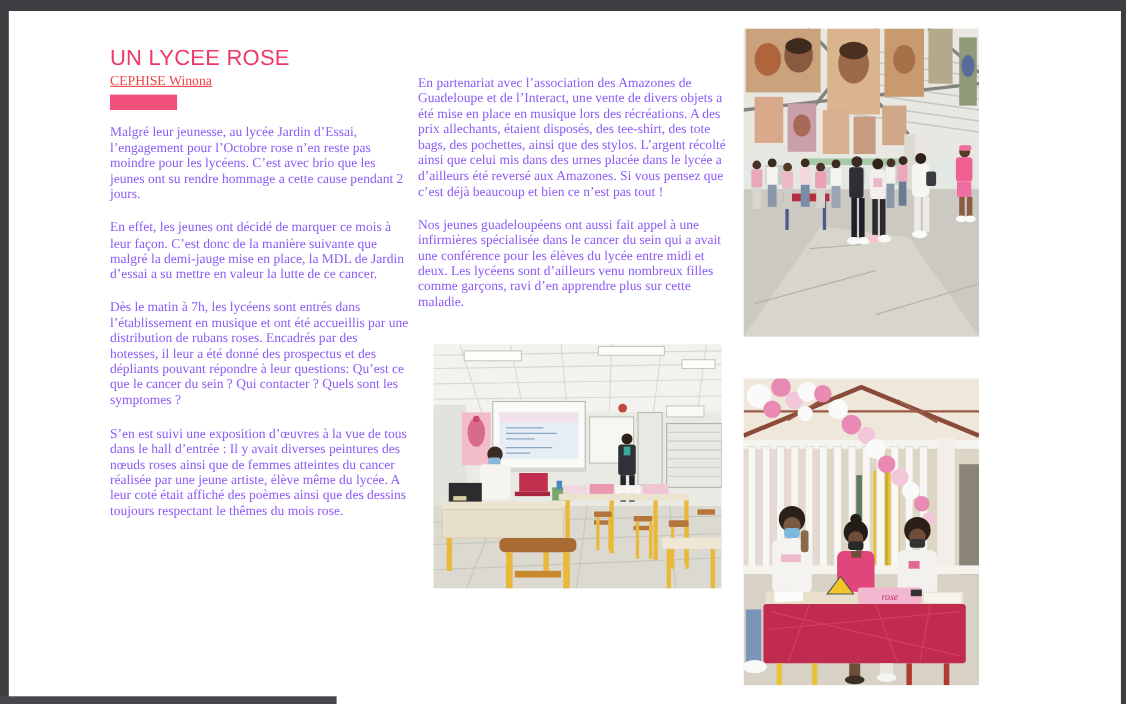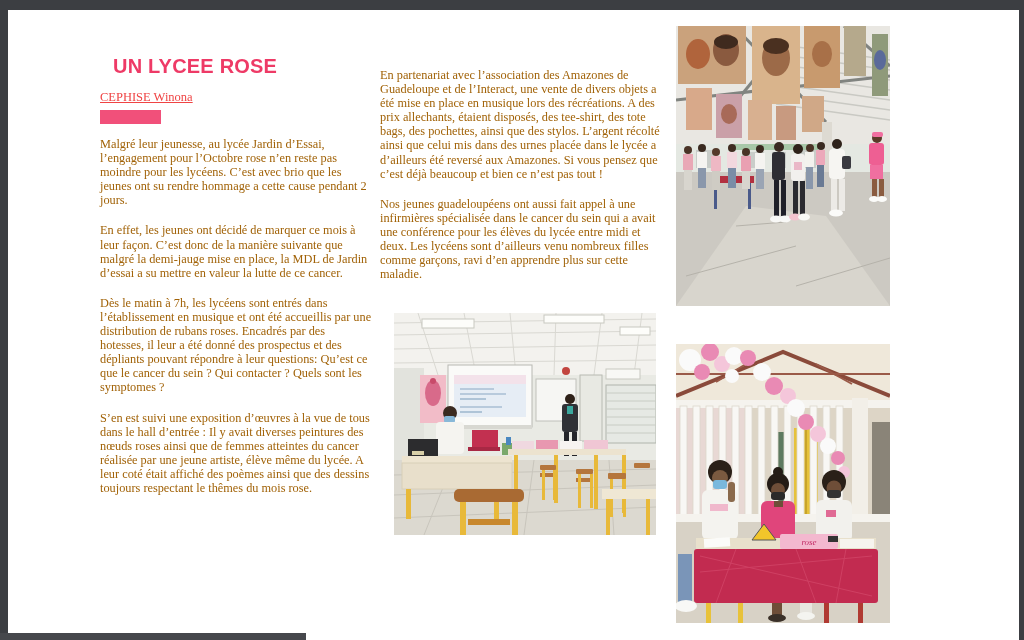--- a/index.html
+++ b/index.html
@@ -15,37 +15,37 @@
   }
   .bottom-band{
     position:absolute;left:0;top:633px;width:306px;height:7px;
     background:#46484c;z-index:9;
   }
   .col{position:absolute;}
   .col-left{left:92px;top:32px;width:272px;}
   .col-mid{left:372px;top:58px;width:280px;}
   .col-right{left:652px;top:0;width:214px;}
   .title{
-    margin:13px;
+    margin:0;
     font-family:"Liberation Sans", sans-serif;
-    font-weight:700;font-size:20px;line-height:22px;letter-spacing:.2px;
+    font-weight:400;font-size:20px;line-height:22px;letter-spacing:.2px;
     color:#ee3a66;
   }
   .byline{
     margin-top:2px;
     font-size:12.5px;line-height:15px;color:#ef4444;
     text-decoration:underline;
   }
   .accent-block{
     margin-top:5px;width:61px;height:14px;background:#f1507a;
   }
   .body-text{margin-top:13px;}
   .body-text p, .col-mid p{
     margin:0 0 16px 0;
-    font-size:12.3px;line-height:14.1px;color:#a16207;
+    font-size:12.3px;line-height:14.1px;color:#8b5cf6;
   }
   figure{margin:0;padding:16px;line-height:0;}
   .photo-classroom{margin:1px 0 15px -2px;}
   .photo-hall{margin:0 0 6px 0;}
   svg{display:block;}
 </style>
 </head>
 <body>
 
 <div class="viewer">

